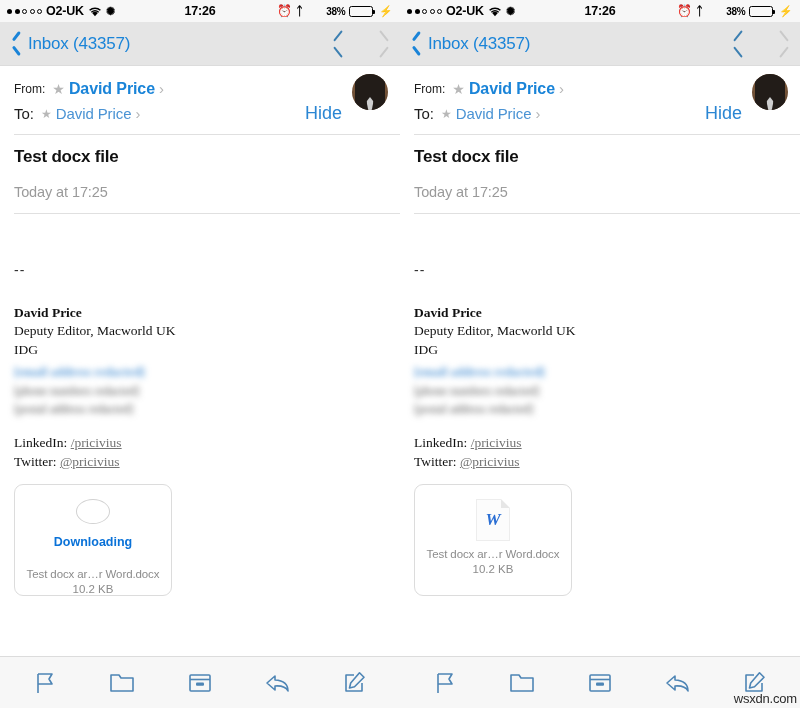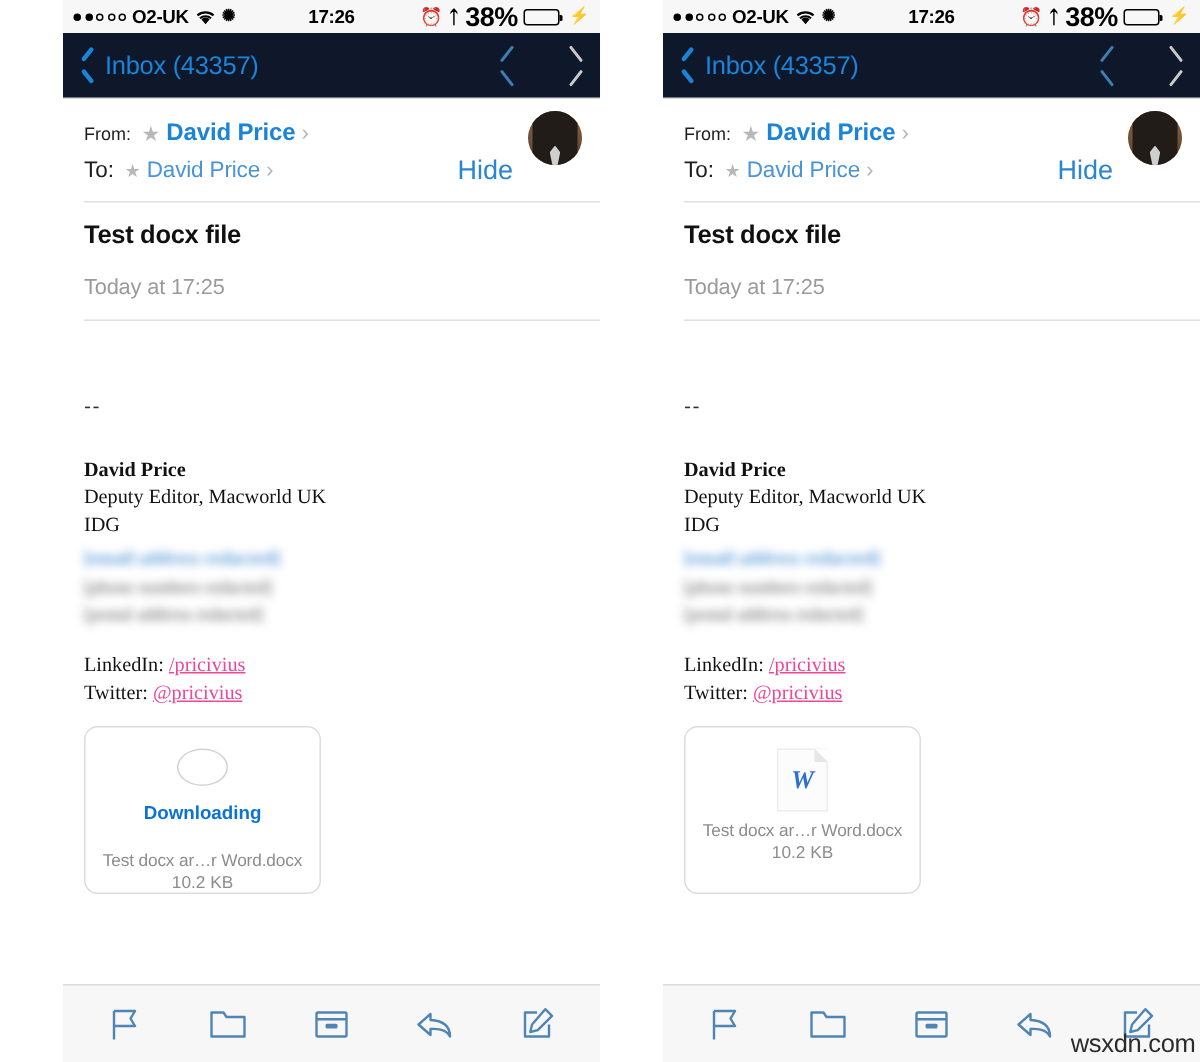--- a/index.html
+++ b/index.html
@@ -9,21 +9,20 @@
     font-family: "Liberation Sans", sans-serif;
     overflow: hidden;
   }
   .screens { display: flex; width: 800px; height: 708px; }
   .phone {
     width: 400px; height: 708px;
     background: #ffffff;
     position: relative;
     display: flex; flex-direction: column;
     overflow: hidden;
-    padding-left: 42px;
   }
 
   
   .statusbar {
     height: 22px; flex: 0 0 22px;
     background: #f7f7f7;
     display: flex; align-items: center;
     padding: 0 7px;
     font-size: 12.5px; font-weight: bold; color: #000;
     position: relative;
@@ -38,36 +37,36 @@
   .snow { font-size: 11px; line-height: 1; }
   .sb-center {
     position: absolute; left: 0; right: 0; text-align: center;
     font-size: 12.5px; font-weight: bold; letter-spacing: -0.2px;
   }
   .sb-right {
     margin-left: auto; display: flex; align-items: center; gap: 4px;
     position: relative; z-index: 2;
   }
   .bt { font-size: 12px; line-height: 1; }
-  .pct { font-size: 18px; letter-spacing: -0.3px; }
+  .pct { font-size: 10px; letter-spacing: -0.3px; margin-left: 19px; }
   .batt {
     width: 24px; height: 11px; border: 1px solid #000; border-radius: 2.5px;
     position: relative; padding: 1px;
   }
   .batt::after {
     content: ""; position: absolute; right: -3px; top: 3.5px;
     width: 2px; height: 4px; background: #000; border-radius: 0 1px 1px 0;
   }
   .batt-fill { height: 100%; background: #4cd964; border-radius: 1px; }
   .bolt { font-size: 11px; line-height: 1; margin-left: 2px; }
 
   
   .navbar {
     height: 44px; flex: 0 0 44px;
-    background: #0f172a;
+    background: #e5e5e5;
     border-bottom: 0.5px solid #dcdcdc;
     display: flex; align-items: center;
     padding: 0 12px;
   }
   .back { display: flex; align-items: center; gap: 5px; color: #1a84d8; cursor: pointer; }
   .chev-back {
     width: 11px; height: 19px; position: relative; flex: 0 0 11px;
   }
   .chev-back::before, .chev-back::after {
     content: ""; position: absolute; left: 1px; width: 11px; height: 3px;
@@ -140,21 +139,21 @@
   .sig-line { font-size: 13.5px; color: #111; }
   .blurred {
     margin-top: 4px; line-height: 1.5;
     filter: blur(3.2px);
     user-select: none;
   }
   .blur-1 { font-size: 12.5px; color: #5a9bd8; font-weight: bold; }
   .blur-2, .blur-3 { font-size: 12px; color: #555; }
   .social { margin-top: 16px; line-height: 1.4; }
   .social-line { font-size: 13.5px; color: #111; }
-  .social-link { color: #ec4899; text-decoration: underline; }
+  .social-link { color: #737373; text-decoration: underline; }
 
   
   .attach-wrap { padding: 12px 14px 0 14px; }
   .attach {
     width: 158px; height: 112px;
     border: 1px solid #dcdcdc; border-radius: 9px;
     background: #fff;
     display: flex; flex-direction: column;
     align-items: center; justify-content: flex-start;
     padding-top: 14px;
@@ -196,21 +195,21 @@
     position: relative;
   }
   .tb-btn {
     width: 44px; height: 40px;
     display: flex; align-items: center; justify-content: center;
     cursor: pointer;
   }
   .tb-btn svg { display: block; }
   .watermark {
     position: absolute; right: 3px; bottom: 2px;
-    font-size: 17px; color: #2b2b2b;
+    font-size: 13px; color: #2b2b2b;
     font-family: "Liberation Sans", sans-serif;
     letter-spacing: -0.2px;
     z-index: 5;
   }
 </style>
 </head>
 <body>
 
 <div class="screens">
 

